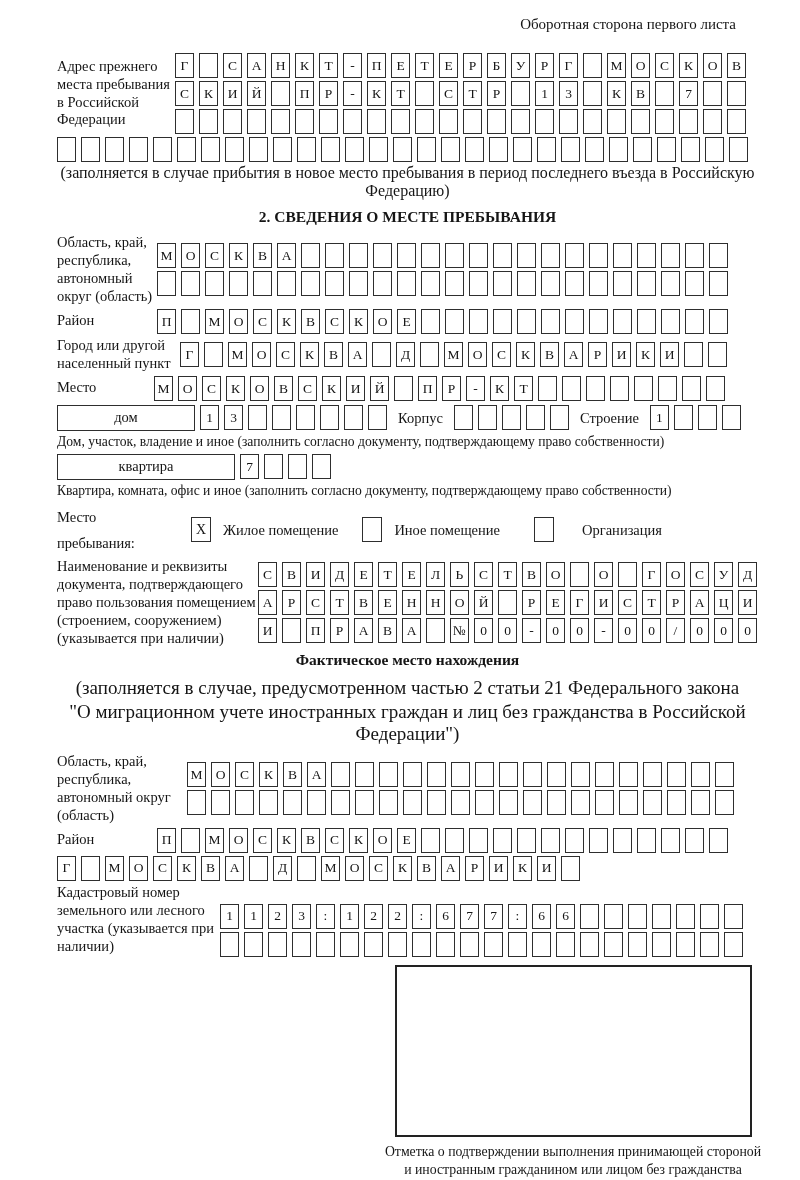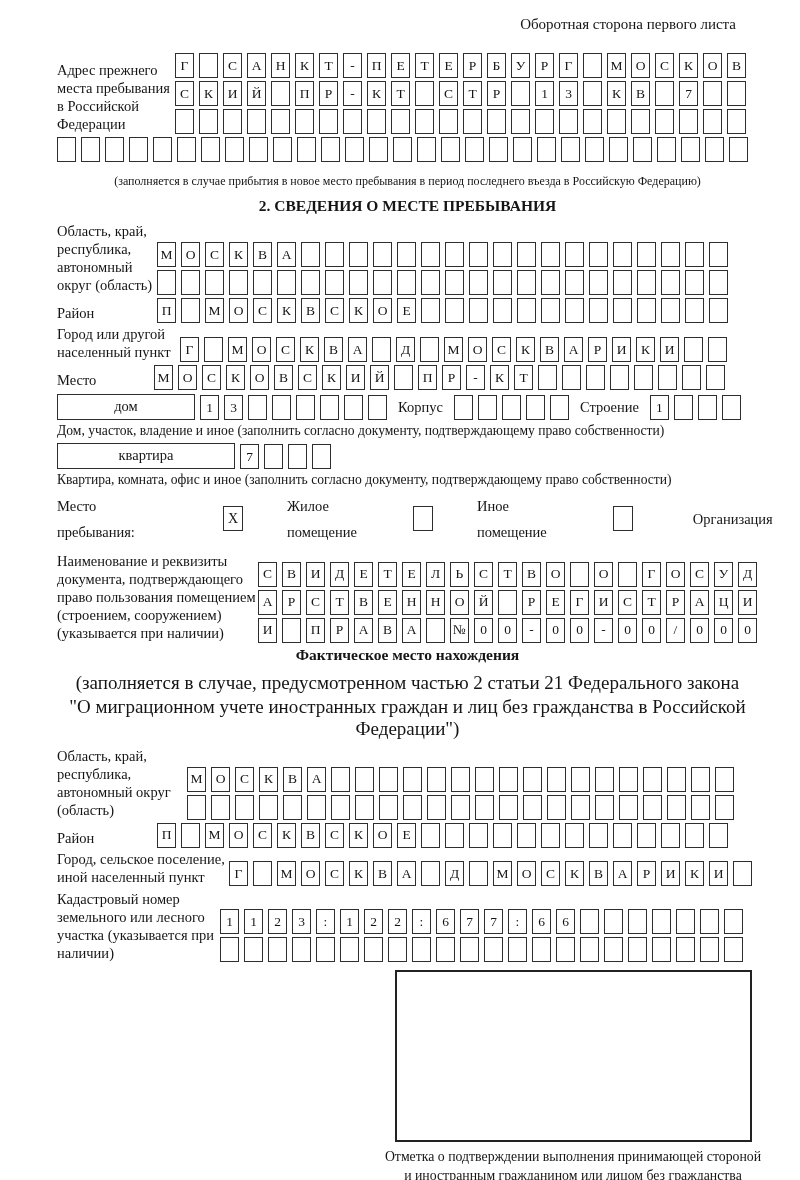--- a/index.html
+++ b/index.html
@@ -1,38 +1,38 @@
 <!DOCTYPE html>
 <html><head>
 <meta charset="utf-8">
 <style>
   html,body{margin:0;padding:0;background:#fff;}
   body{width:800px;min-height:1180px;font-family:"Liberation Serif",serif;color:#151515;}
   .page{padding:16px 42px 10px 57px;box-sizing:border-box;width:800px;}
   .hdr{ text-align:right;padding-right:22px;font-size:15px;margin-bottom:20px;}
-  .frow{display:flex;align-items:flex-end;margin-bottom:3px;}
+  .frow{display:flex;align-items:center;margin-bottom:3px;}
   .flabel{flex:0 0 auto;font-size:14.5px;line-height:1.24;}
   .w118{width:118px;} .w100{width:100px;} .w123{width:123px;} .w97{width:97px;}
   .w201{width:201px;} .w130{width:130px;} .w172{width:172px;} .w163{width:163px;}
   .boxcol{display:flex;flex-direction:column;row-gap:3px;}
   .boxrow{display:flex;column-gap:5px;}
   .cell{width:19px;height:25px;box-sizing:border-box;border:1.6px solid #2e2e2e;
         display:flex;align-items:center;justify-content:center;
         font-size:13.5px;line-height:1;background:#fff;flex:0 0 auto;}
-  .caption{font-size:12px;text-align:center;margin:12px 0 4px 0;}
+  .caption{font-size:16px;text-align:center;margin:2px 0 4px 0;}
   .caption-left{font-size:13.6px;margin:2px 0 4px 0;}
   .sec-title{font-weight:bold;font-size:15.5px;text-align:center;margin:8px 0 8px 0;}
   .labelbox{height:26px;box-sizing:border-box;border:1.6px solid #2e2e2e;
             display:flex;align-items:center;justify-content:center;font-size:14.5px;}
   .lb-dom{width:138px;} .lb-kv{width:178px;}
   .inline-word{font-size:14.5px;margin:0 6px;align-self:center;line-height:26px;}
-  .domrow{display:flex;column-gap:5px;align-items:flex-end;margin-bottom:3px;}
+  .domrow{display:flex;column-gap:5px;align-items:center;margin-bottom:3px;}
   .cbox{width:20px;height:25px;box-sizing:border-box;border:1.6px solid #2e2e2e;
         display:inline-flex;align-items:center;justify-content:center;font-size:14px;flex:0 0 auto;}
-  .mesto-row{display:flex;align-items:center;margin-top:5px;margin-bottom:8px;gap:32px;}
+  .mesto-row{display:flex;align-items:center;margin-top:5px;margin-bottom:2px;}
   .mesto-row .flabel{line-height:26px;}
   .opt-label{font-size:14.5px;line-height:26px;}
   .hint{font-size:13.4px;margin:0 0 6px 243px;}
   .fact-note{font-size:19px;text-align:center;margin:0 0 2px 0;}
   .stamp-box{width:357px;height:172px;box-sizing:border-box;border:2px solid #222;
              margin:8px 0 6px 338px;}
   .stamp-caption{width:380px;margin-left:326px;text-align:center;font-size:13.8px;line-height:1.32;}
   .mt4{margin-top:4px;} .mt8{margin-top:0;}
 </style>
 </head>
@@ -517,21 +517,20 @@
         <span class="cell"></span>
         <span class="cell"></span>
         <span class="cell"></span>
         <span class="cell"></span>
         <span class="cell"></span>
         <span class="cell"></span>
       </div>
   </div>
 
   <div class="frow">
-    <div class="flabel w172">Город, сельское поселение, иной населенный пункт</div>
     <div class="boxrow">
         <span class="cell">Г</span>
         <span class="cell"></span>
         <span class="cell">М</span>
         <span class="cell">О</span>
         <span class="cell">С</span>
         <span class="cell">К</span>
         <span class="cell">В</span>
         <span class="cell">А</span>
         <span class="cell"></span>

